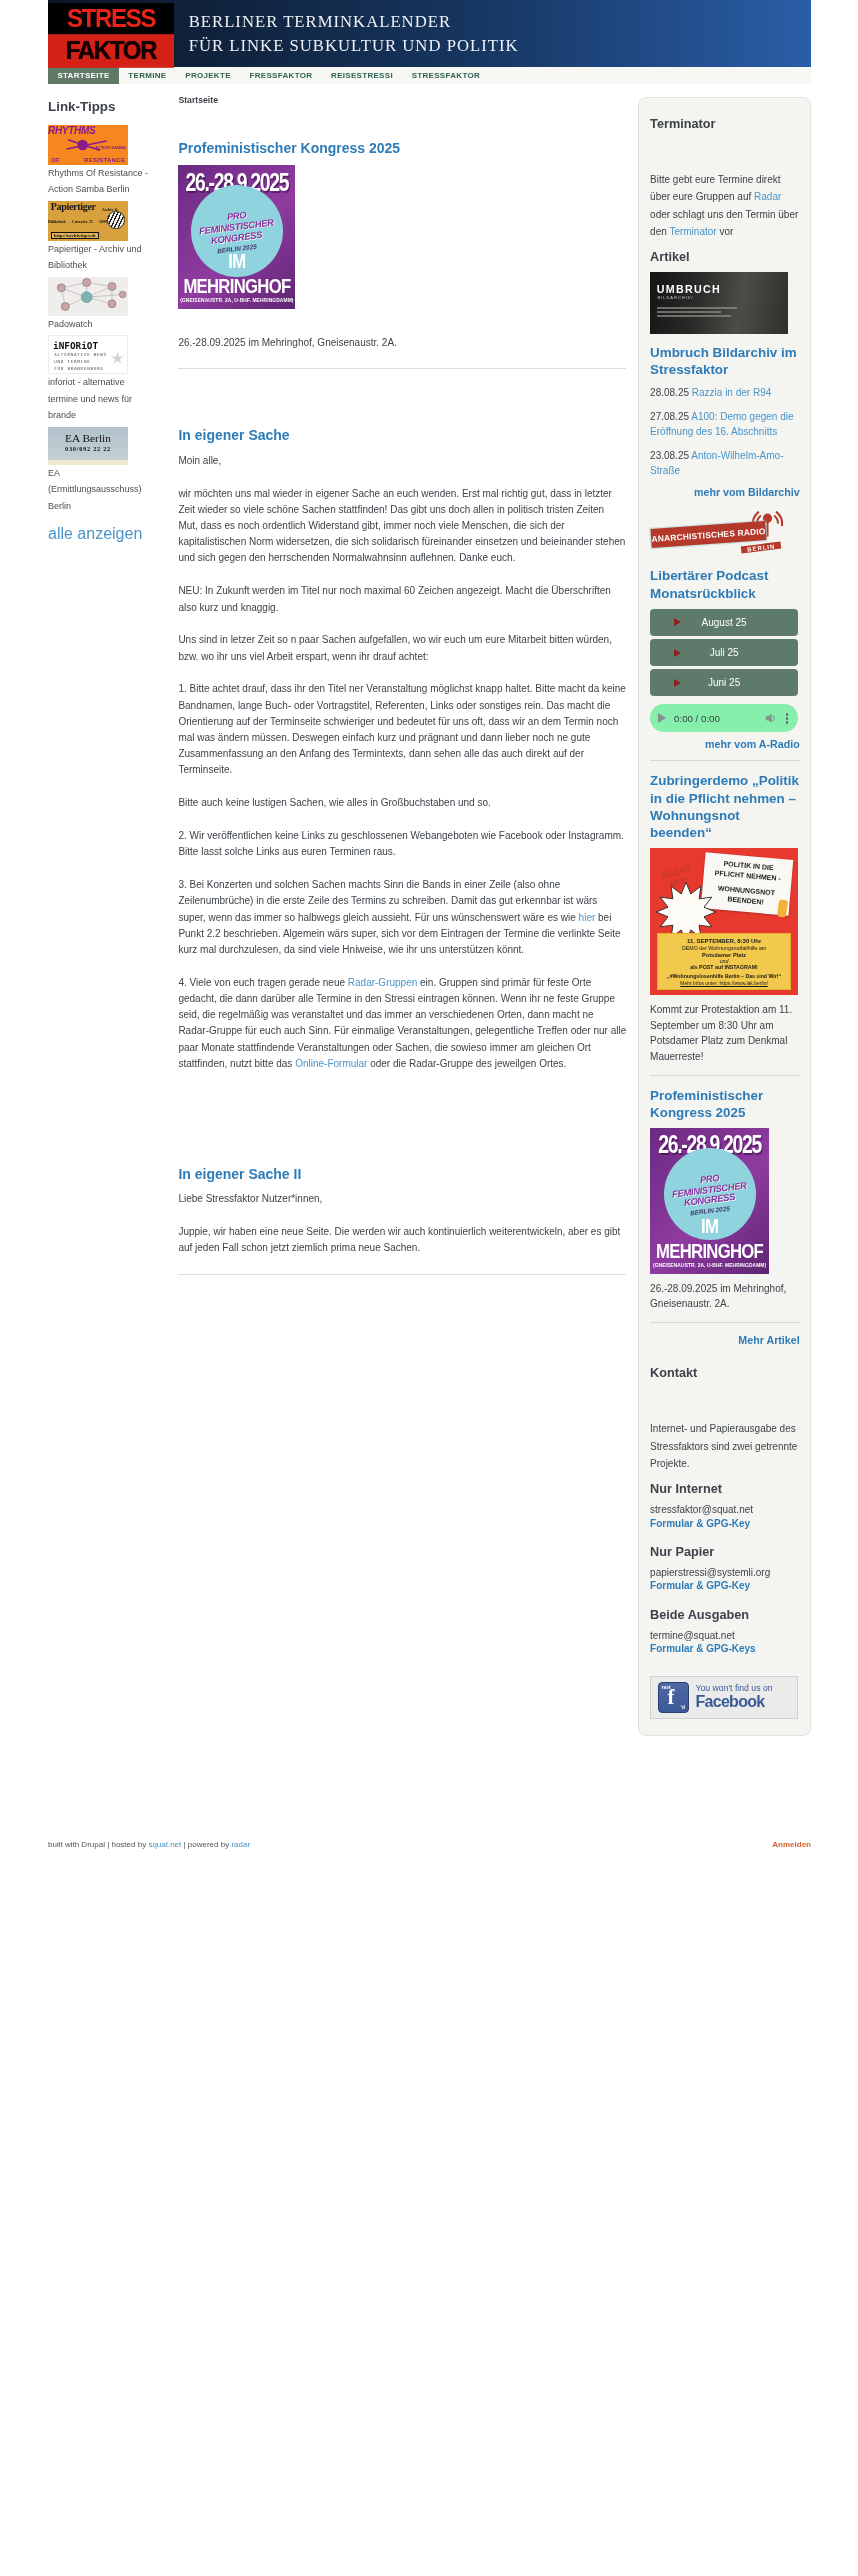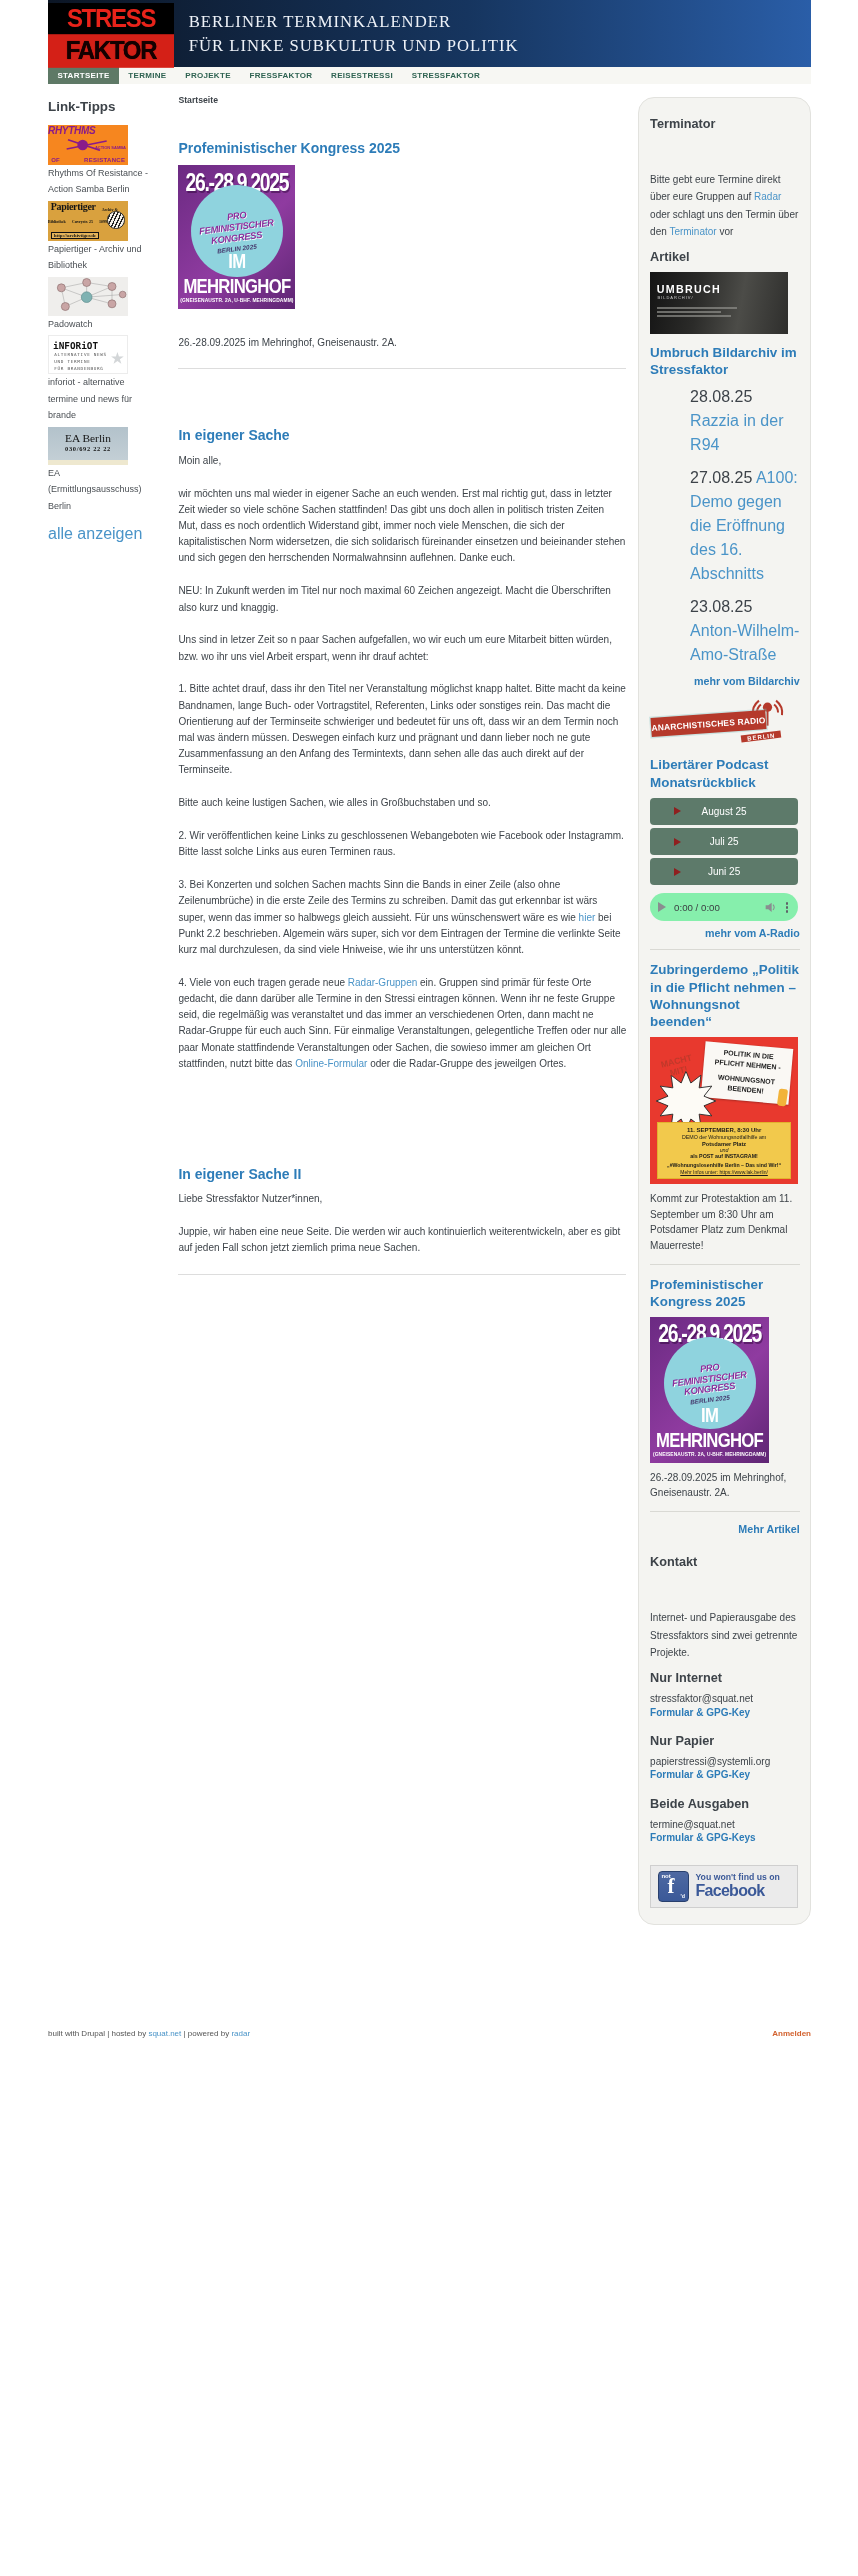--- a/index.html
+++ b/index.html
@@ -16,21 +16,21 @@
 
   
   .nav { display:flex; background:#f7f7f3; height:17.4px; font-size:8px; font-weight:bold; }
   .nav a { display:flex; align-items:center; padding:0 9.4px; color:#2f6352; text-decoration:none; letter-spacing:0.3px; cursor:pointer; }
   .nav a.active { background:#5e7966; color:#fff; }
 
   
   .cols { display:flex; align-items:flex-start; }
   .left-col { width:107px; flex-shrink:0; }
   .main-col { width:448px; margin-left:23.4px; flex-shrink:0; }
-  .right-col { width:173px; margin-left:12px; flex-shrink:0; background:#f4f4f1; border:0.7px solid #e2e2de; border-radius:16px; padding:9.4px 10.7px 16px; margin-top:12.7px; }
+  .right-col { width:173px; margin-left:12px; flex-shrink:0; background:#f4f4f1; border:0.7px solid #e2e2de; border-radius:8px; padding:9.4px 10.7px 16px; margin-top:12.7px; }
 
   
   .left-col h2 { font-size:13.4px; color:#3d4349; margin:14.7px 0 10.7px; }
   .lt-item { margin-bottom:2.7px; display:block; text-decoration:none; cursor:pointer; }
   .lt-caption { font-size:9px; color:#4a4f54; line-height:1.85; margin:5.3px 0 13.4px; }
   .thumb { width:80px; position:relative; overflow:hidden; display:block; }
   .thumb-ror { height:40px; background:#f6861f; color:#8a1b8a; }
   .ror-title { font-size:10px; font-weight:bold; font-style:italic; text-align:center; letter-spacing:-0.3px; padding-top:1.3px; }
   .ror-side { position:absolute; right:2px; top:20px; font-size:4px; font-weight:bold; }
   .ror-of { position:absolute; left:3.3px; bottom:2px; font-size:6px; font-weight:bold; }
@@ -74,21 +74,21 @@
 
   
   .rc-h { font-size:12.7px; color:#3d4349; margin:9.4px 0 8px; }
   .rc-text { font-size:10px; line-height:1.75; color:#3d4349;margin-top:40px; }
   .rc-link { color:#4a94c8; text-decoration:none; cursor:pointer; }
   .umbruch { width:138px; height:62px; margin-top:4px; background:linear-gradient(100deg,#141414 0%,#2b2b29 35%,#4c4c48 65%,#2e2e2c 100%); position:relative; color:#fff; overflow:hidden; }
   .um-title { font-size:10.7px; font-weight:bold; letter-spacing:1.3px; padding:10.7px 0 0 6.7px; }
   .um-sub { font-size:4px; letter-spacing:1px; color:#cfcfcf; padding-left:7.4px; }
   .um-bar { position:absolute; left:6.7px; height:1.3px; background:#8f8f8a; opacity:.7; }
   .rc-article-title { display:block; font-size:13.4px; font-weight:bold; color:#2d7cb8; line-height:1.3; margin:9.4px 0 6.7px; text-decoration:none; cursor:pointer; }
-  .ba-item { font-size:16px; line-height:1.5; margin-bottom:8.7px;margin-left:40px; }
+  .ba-item { font-size:10px; line-height:1.5; margin-bottom:8.7px; }
   .ba-date { color:#3d4349; }
   .rc-more { display:block; text-align:right; font-size:10.7px; font-weight:bold; color:#2d7cb8; text-decoration:none; margin:5.3px 0 6.7px; cursor:pointer; }
   .aradio { width:142px; height:49px; position:relative; margin:10.7px 0 4px; }
   .aradio-band { position:absolute; left:1.3px; top:16px; width:115px; height:19px; background:#b5392b; transform:rotate(-4deg); color:#fff; display:flex; align-items:center; justify-content:center; font-weight:bold; font-size:8.4px; letter-spacing:0.2px; box-shadow:0 0 0 1.3px rgba(126,196,196,.35); }
   .aradio-tag { position:absolute; right:10.7px; top:35px; background:#b5392b; color:#fff; font-size:6px; font-weight:bold; letter-spacing:1px; padding:0.7px 6px; transform:rotate(-7deg); }
   .aradio-icon { position:absolute; right:6.7px; top:0; }
   .ep-btn { width:148px; height:27px; background:#5d7a6a; border:none; border-radius:4px; margin-bottom:3.3px; position:relative; color:#fff; font-size:10px; font-family:"Liberation Sans",sans-serif; cursor:pointer; display:block; }
   .ep-play { position:absolute; left:24px; top:9.4px; width:0; height:0; border-left:7.4px solid #8f1f1f; border-top:4px solid transparent; border-bottom:4px solid transparent; }
   .ep-label { display:block; text-align:center; line-height:27px; }
   .audio-player { width:148px; height:28px; background:#86efac; border-radius:14px; margin-top:8px; display:flex; align-items:center; padding:0 8px; }
@@ -115,21 +115,21 @@
   .dp-b7 { font-size:5px; margin-top:0.7px; text-decoration:underline; }
   .rc-caption { font-size:10px; line-height:1.55; color:#3d4349; margin-top:6.7px; }
   .kontakt-sec { margin-bottom:4px; }
   .kc-mail { font-size:10px; color:#3d4349; margin-top:1.3px; }
   .kc-link { display:inline-block; font-size:10px; font-weight:bold; color:#2d7cb8; text-decoration:none; margin:2.7px 0 6.7px; cursor:pointer; }
   .fb-banner { width:148px; height:43px; background:#ebebeb; border:0.7px solid #cfcfcf; display:flex; align-items:center; padding:4px 6.7px; gap:6.7px; margin-top:14.7px; cursor:pointer; }
   .fb-badge { width:31px; height:31px; flex-shrink:0; background:linear-gradient(#4e69a2,#3b5998); border-radius:4px; border:1.3px solid #29406e; position:relative; color:#fff; }
   .fb-not { position:absolute; left:2.7px; top:1.3px; font-size:6px; font-weight:bold; }
   .fb-f { position:absolute; left:8.7px; top:2.7px; font-size:21px; font-weight:bold; font-family:"Liberation Serif",serif; }
   .fb-d { position:absolute; right:2.7px; bottom:1.3px; font-size:5.3px; font-weight:bold; }
-  .fb-l1 { font-size:8.7px; font-weight:bold; color:#3b5998; }
+  .fb-l1 { font-size:8.7px; font-weight:normal; color:#3b5998; }
   .fb-l2 { font-size:16px; font-weight:bold; color:#3b5998; letter-spacing:-0.7px; margin-top:0.7px; }
 
   
   .footer { display:flex; justify-content:space-between; align-items:center; font-size:8px; color:#555; margin-top:104px; }
   .footer a { text-decoration:none; cursor:pointer; }
   .f-blue { color:#4a94c8; }
   .f-login { color:#d2622f; font-weight:bold; }
 </style>
 </head>
 <body>

